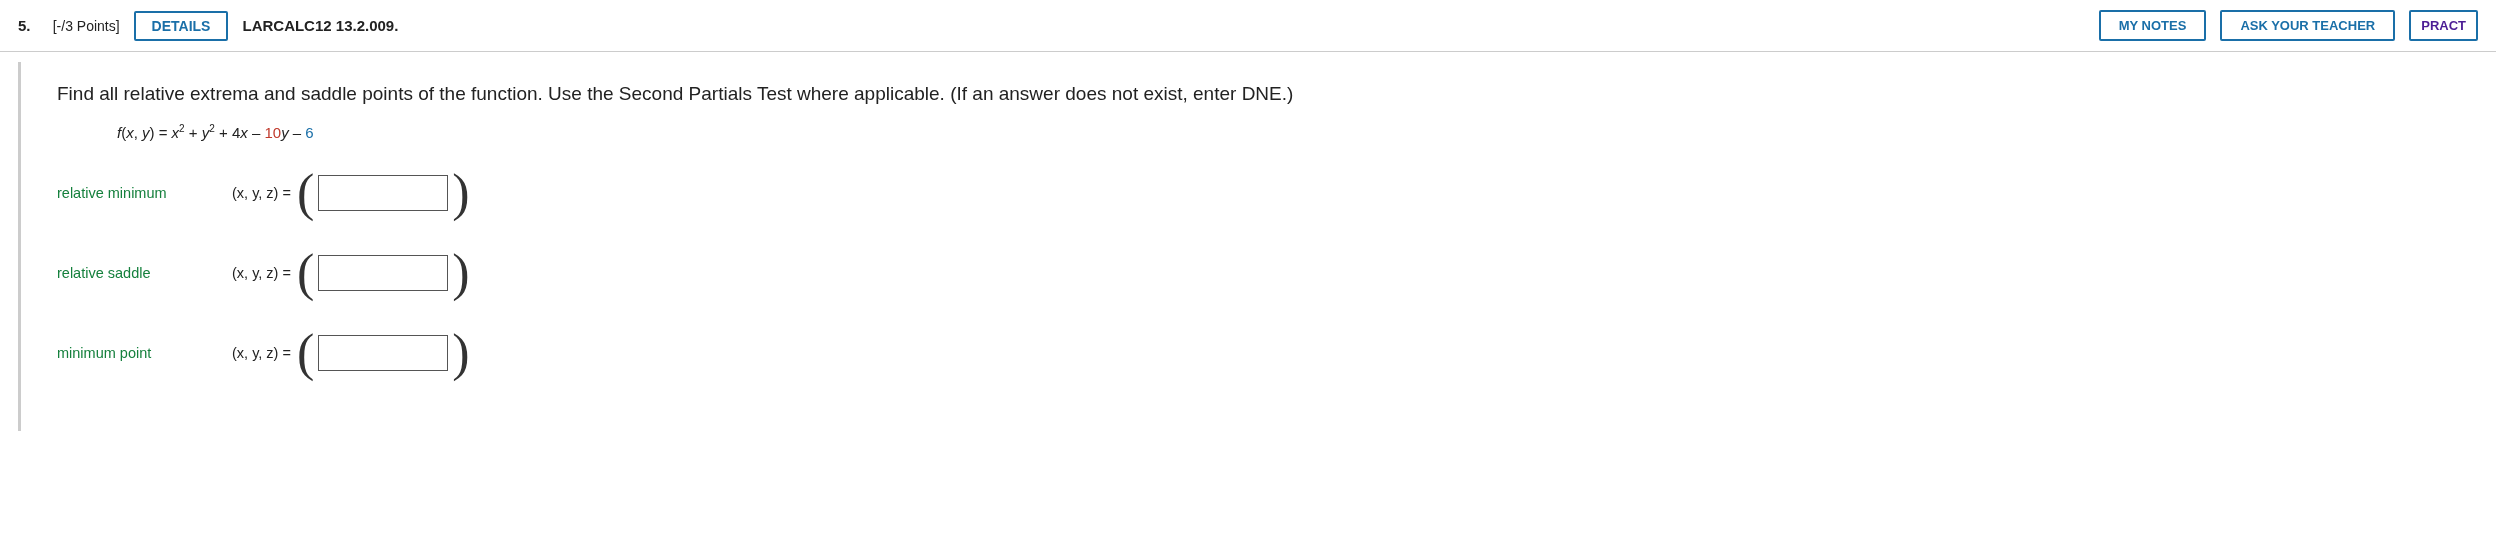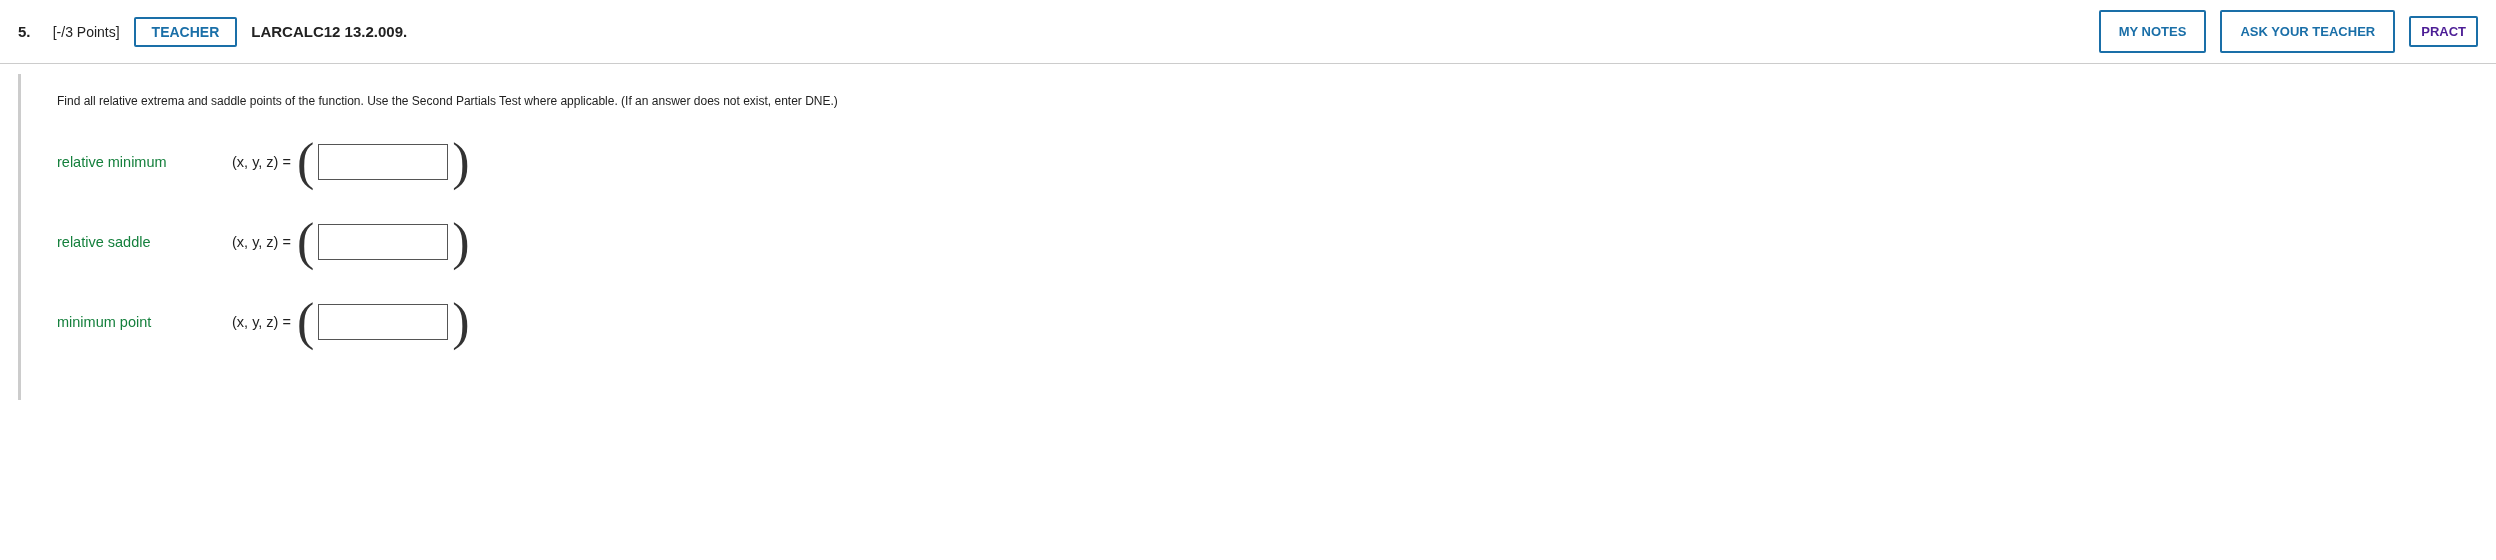--- a/index.html
+++ b/index.html
@@ -36,21 +36,21 @@
     .problem-id {
       font-weight: bold;
       font-size: 15px;
       white-space: nowrap;
     }
     .spacer { flex: 1; }
     .header-btn {
       border: 2px solid #1a6fa8;
       color: #1a6fa8;
       background: #fff;
-      padding: 12px 18px;
+      padding: 6px 18px;
       font-size: 13px;
       font-weight: bold;
       cursor: pointer;
       border-radius: 2px;
       white-space: nowrap;
     }
     .pract-btn {
       border: 2px solid #1a6fa8;
       color: #4c1d95;
       background: #fff;
@@ -61,22 +61,22 @@
       border-radius: 2px;
       white-space: nowrap;
     }
     .content {
       padding: 18px 24px 24px 36px;
       border-left: 3px solid #ccc;
       margin-left: 18px;
       margin-top: 10px;
     }
     .instruction {
-      font-size: 12px;
-      margin-bottom: 26px;
+      font-size: 19px;
+      margin-bottom: 12px;
       line-height: 1.5;
     }
     .function-line {
       font-size: 15px;
       margin-bottom: 22px;
       margin-left: 60px;
       line-height: 1.6;
     }
     .function-line .blue { color: #1a6fa8; }
     .function-line .red { color: #c0392b; }
@@ -115,31 +115,34 @@
     }
   </style>
 </head>
 <body>
 
 <div class="header">
   <span class="problem-number">
     <span>5.</span>
     <span style="font-weight:normal; font-size:14px; margin-left:18px;">[-/3 Points]</span>
   </span>
-  <button class="details-btn">TEACHER</button>
+  <button class="details-btn">DETAILS</button>
   <span class="problem-id">LARCALC12 13.2.009.</span>
   <div class="spacer"></div>
   <button class="header-btn">MY NOTES</button>
   <button class="header-btn">ASK YOUR TEACHER</button>
   <button class="pract-btn">PRACT</button>
 </div>
 
 <div class="content">
   <div class="instruction">Find all relative extrema and saddle points of the function. Use the Second Partials Test where applicable. (If an answer does not exist, enter DNE.)</div>
 
+  <div class="function-line">
+    <span><em>f</em>(<em>x</em>, <em>y</em>) = <em>x</em><sup>2</sup> + <em>y</em><sup>2</sup> + 4<em>x</em> – <span class="red">10</span><em>y</em> – <span class="blue">6</span></span>
+  </div>
 
   <div class="row">
     <span class="row-label">relative minimum</span>
     <span class="row-eq">(x, y, z)  =</span>
     <span class="big-paren">(</span>
     <input class="input-box" type="text" style="">
     <span class="big-paren">)</span>
   </div>
 
   <div class="row">

